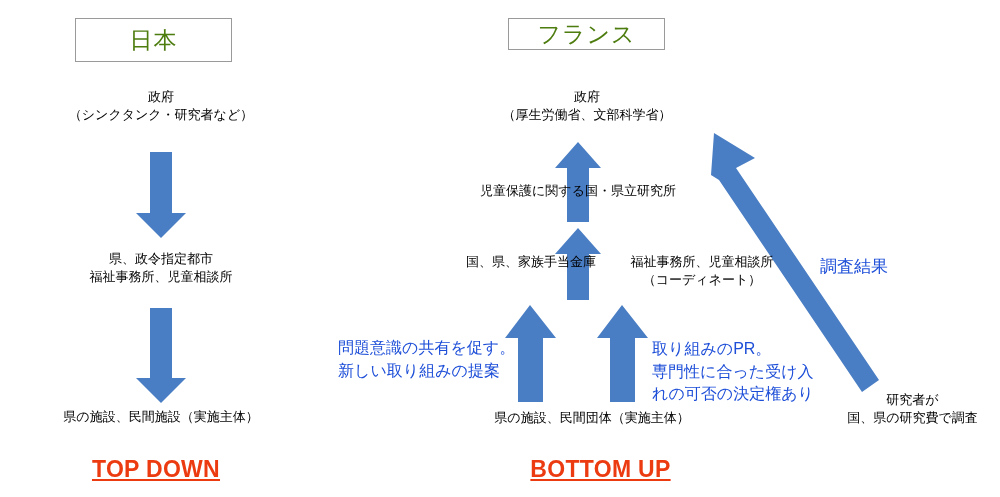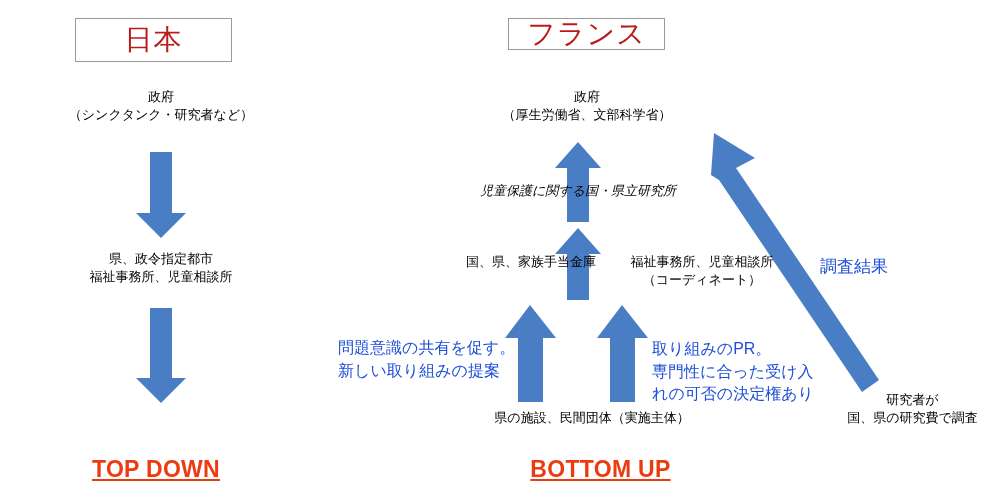--- a/index.html
+++ b/index.html
@@ -21,24 +21,24 @@
   }
   .abs { position: absolute; }
 
   
   .title-box {
     border: 1px solid #9a9a9a;
     background: #ffffff;
     display: flex;
     align-items: center;
     justify-content: center;
-    font-size: 28px;
+    font-size: 23px;
     line-height: 1;
     letter-spacing: 1px;
-    color: #b91c1c;
+    color: #4d7c0f;
     box-sizing: border-box;
   }
 
   
   .node {
     text-align: center;
     font-size: 13px;
     line-height: 1.35;
     color: #000;
     white-space: nowrap;
@@ -103,35 +103,38 @@
   <div class="abs node" style="left:11px; top:88px; width:300px;">
     <div>政府</div>
     <div>（シンクタンク・研究者など）</div>
   </div>
 
   <div class="abs node" style="left:11px; top:250px; width:300px;">
     <div>県、政令指定都市</div>
     <div>福祉事務所、児童相談所</div>
   </div>
 
+  <div class="abs node" style="left:6px; top:408px; width:310px;">
+    <div>県の施設、民間施設（実施主体）</div>
+  </div>
 
   <div class="abs footer-label" style="left:81px; top:456px; width:150px;">
     <span>TOP DOWN</span>
   </div>
 
   <div class="abs title-box" style="left:508px; top:18px; width:157px; height:32px;">
     <span>フランス</span>
   </div>
 
   <div class="abs node" style="left:437px; top:88px; width:300px;">
     <div>政府</div>
     <div>（厚生労働省、文部科学省）</div>
   </div>
 
-  <div class="abs node" style="left:428px; top:182px; width:300px;font-style:italic;">
+  <div class="abs node" style="left:428px; top:182px; width:300px;">
     <div>児童保護に関する国・県立研究所</div>
   </div>
 
   <div class="abs node" style="left:375px; top:253px; width:312px;">
     <div>国、県、家族手当金庫</div>
   </div>
 
   <div class="abs node" style="left:572px; top:253px; width:260px;">
     <div>福祉事務所、児童相談所</div>
     <div>（コーディネート）</div>

